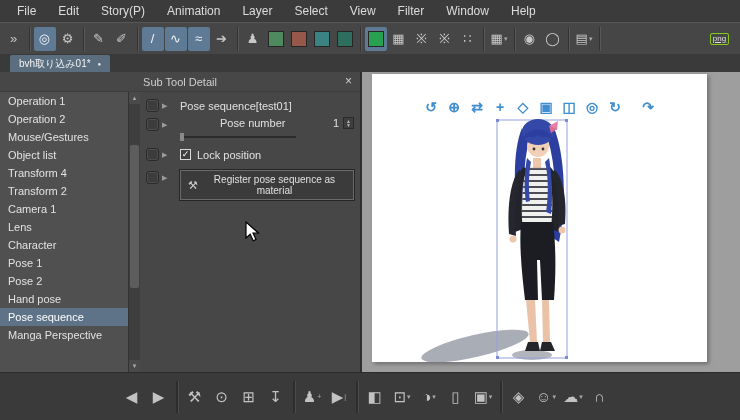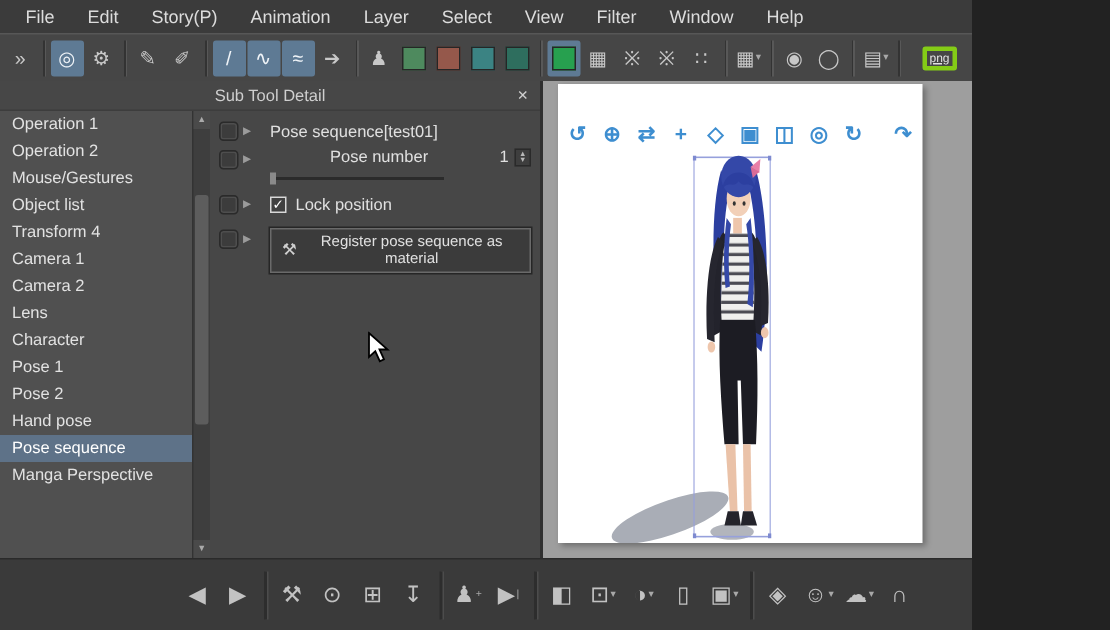--- a/index.html
+++ b/index.html
@@ -1,39 +1,39 @@
 <!DOCTYPE html>
 <html><head>
 <meta charset="utf-8">
 <style>
   * { box-sizing: border-box; }
   body { margin: 0; background: #222; }
   .app {
-    width: 648px; height: 420px; position: relative; overflow: hidden;
+    width: 740px; height: 420px; position: relative; overflow: hidden;
     background: #eab308; font-family: "Liberation Sans", sans-serif;
     display: flex; flex-direction: column; user-select: none;
   }
   
   .menubar { height: 22px; flex: none; display: flex; align-items: center;
     padding: 0 6px; background: #3b3b3b; color: #dcdcdc; font-size: 12px; }
   .menu-item { padding: 0 11px; white-space: nowrap; }
   .flexspacer { flex: 1; }
   .win-icon { width: 13px; height: 10px; background: #e9e9e9; border-radius: 1px; margin-right: 6px; }
   
   .toolbar { height: 32px; flex: none; background: #464646; border-top: 1px solid #575757;
     display: flex; align-items: center; padding: 0 3px; gap: 1px; overflow: hidden; }
   .tbtn { min-width: 22px; height: 24px; display: flex; align-items: center; justify-content: center;
     color: #c8c8c8; font-size: 13px; border-radius: 2px; flex: none; }
   .tbtn .glyph { line-height: 1; }
   .tbtn.sel { background: #5e7a94; color: #f0f4f8; }
   .tbtn.divider { min-width: 7px; width: 7px; height: 24px;
     background: linear-gradient(to right, transparent 3px, #333 3px, #333 4px, #585858 4px, #585858 5px, transparent 5px); }
   .tbtn .swatch { display: none; }
   .tbtn.has-swatch .swatch { display: inline-block; width: 16px; height: 16px; border: 1px solid #262626; }
-  .tbtn.txt .glyph { font-size: 8px; border: 3px solid #84cc16; border-radius: 2px; padding: 1px 2px; color: #e2e2e2; text-decoration: underline; }
+  .tbtn.txt .glyph { font-size: 8px; border: 1px solid #84cc16; border-radius: 2px; padding: 1px 2px; color: #e2e2e2; text-decoration: underline; }
   .tbtn:last-child { margin-left: auto; margin-right: 6px; }
   .suffix { font-size: 7px; color: #a8a8a8; margin-left: 1px; line-height: 1; }
   
   .tabstrip { height: 18px; flex: none; background: #3a3a3a; display: flex; align-items: flex-end; padding-left: 10px; }
   .tab { height: 17px; background: #5b6e80; color: #f2f2f2; font-size: 10px;
     display: flex; align-items: center; padding: 0 9px; gap: 7px; border-radius: 2px 2px 0 0; }
   .tab-dot { font-size: 6px; line-height: 1; color: #e8e8e8; }
   
   .workspace { flex: 1; display: flex; min-height: 0; background: #555; }
   .panel { width: 362px; flex: none; background: #474747; display: flex; flex-direction: column; border-right: 2px solid #2f2f2f; }
@@ -315,20 +315,26 @@
         <span class="suffix"></span>
       </span>
 
       <span class="tbtn txt">
         <span class="glyph">png</span>
 
         <span class="suffix"></span>
       </span>
     </div>
 
+  <div class="tabstrip">
+    <div class="tab">
+      <span>bvh取り込み01*</span>
+      <span class="tab-dot">●</span>
+    </div>
+  </div>
 
   <div class="workspace">
 
     <div class="panel">
       <div class="panel-title">
         <span>Sub Tool Detail</span>
         <span class="panel-close">×</span>
       </div>
       <div class="panel-body">
         <div class="list-wrap">
@@ -347,28 +353,28 @@
               </div>
 
               <div class="list-item">
                 <span>Object list</span>
               </div>
 
               <div class="list-item">
                 <span>Transform 4</span>
               </div>
 
+              <div class="list-item">
+                <span>Transform 2</span>
+              </div>
 
               <div class="list-item">
                 <span>Camera 1</span>
               </div>
 
-              <div class="list-item">
-                <span>Camera 2</span>
-              </div>
 
               <div class="list-item indented">
                 <span>Lens</span>
               </div>
 
               <div class="list-item">
                 <span>Character</span>
               </div>
 
               <div class="list-item indented">

